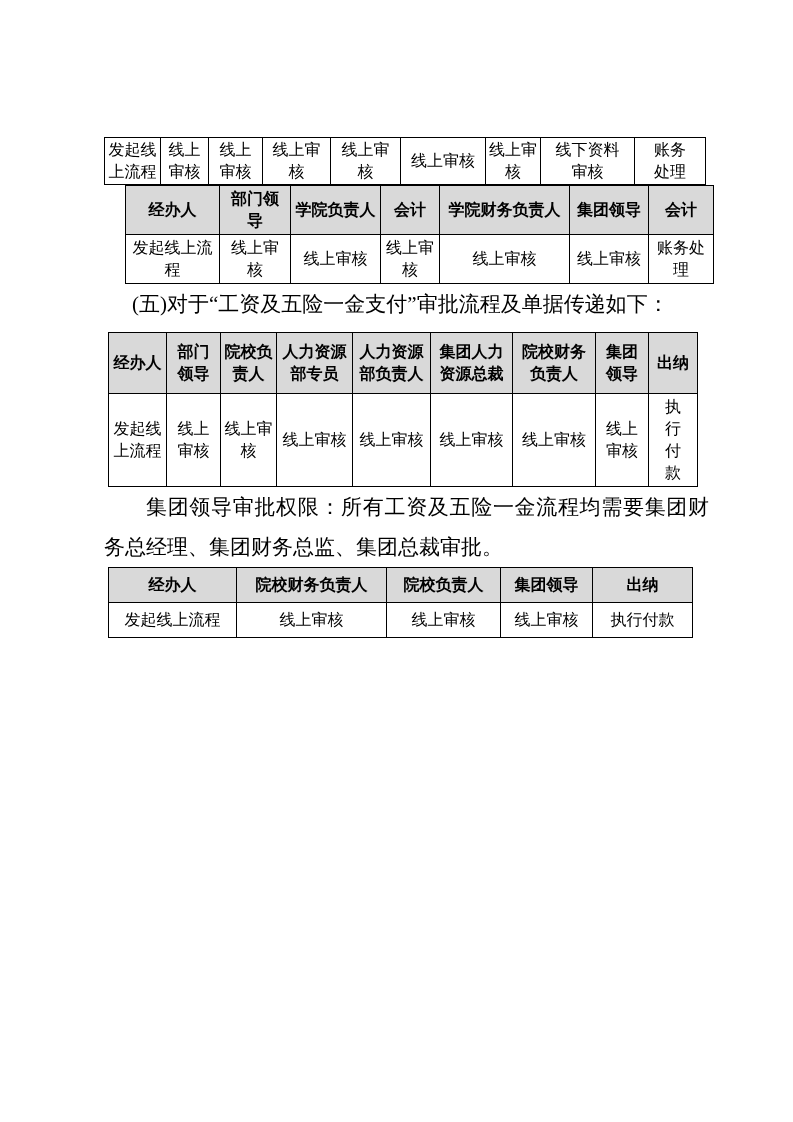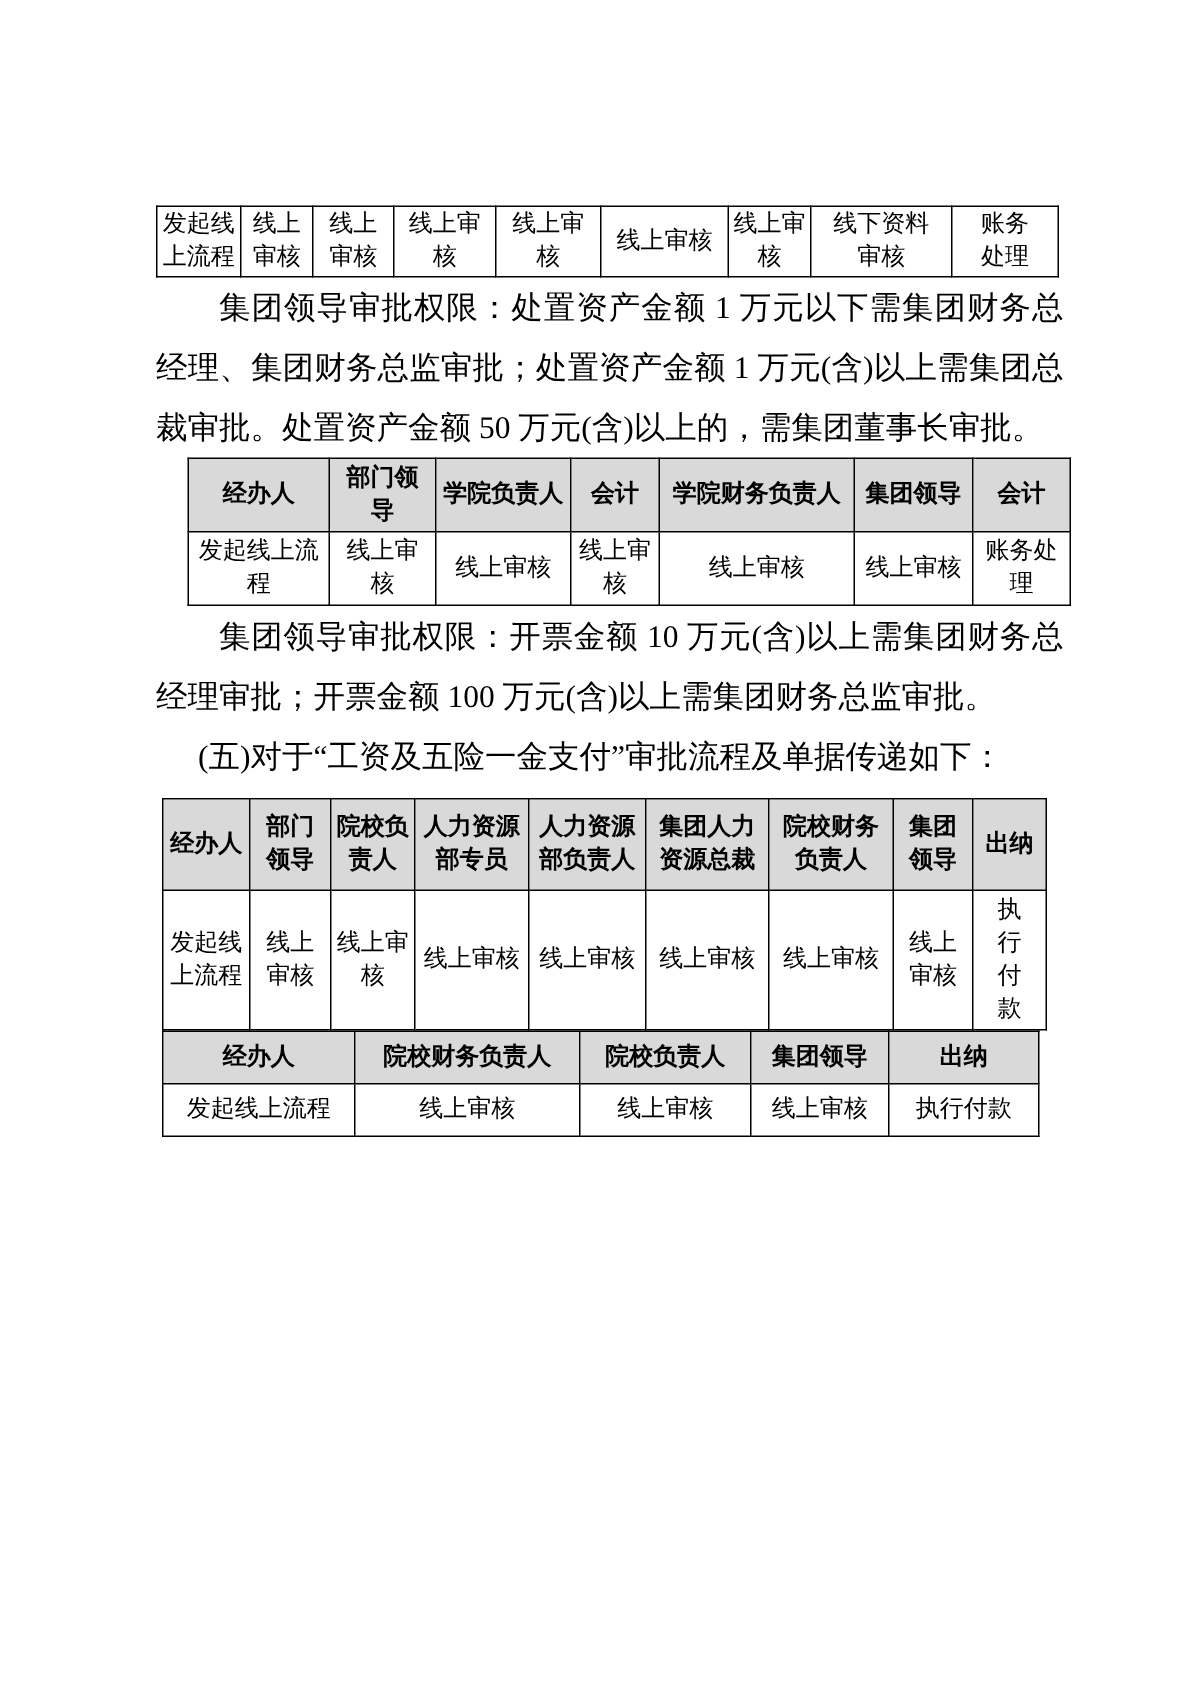--- a/index.html
+++ b/index.html
@@ -92,21 +92,20 @@
       <td>线上审核</td>
       <td>线上审核</td>
       <td>线上审核</td>
       <td>线上审核</td>
       <td class="pad-md">线下资料审核</td>
       <td class="pad-lg">账务处理</td>
     </tr>
   </tbody>
     </table>
 
-  <p class="para mt6">集团领导审批权限：处置资产金额 1 万元以下需集团财务总经理、集团财务总监审批；处置资产金额 1 万元(含)以上需集团总裁审批。处置资产金额 50 万元(含)以上的，需集团董事长审批。</p>
 
 
   <table class="tbl t-4">
     <colgroup>
       <col style="width:94px">
         <col style="width:71px">
         <col style="width:90px">
       <col style="width:59px">
         <col style="width:130px">
         <col style="width:79px">
@@ -127,21 +126,20 @@
       <td>线上审核</td>
       <td>线上审核</td>
       <td>线上审核</td>
       <td>线上审核</td>
       <td>线上审核</td>
       <td>账务处理</td>
     </tr>
   </tbody>
     </table>
 
-  <p class="para mt4">集团领导审批权限：开票金额 10 万元(含)以上需集团财务总经理审批；开票金额 100 万元(含)以上需集团财务总监审批。</p>
 
   <p class="heading">(五)对于“工资及五险一金支付”审批流程及单据传递如下：</p>
 
   <table class="tbl t-5">
     <colgroup>
       <col style="width:58px">
         <col style="width:54px">
         <col style="width:56px">
       <col style="width:76px">
         <col style="width:78px">
@@ -169,20 +167,21 @@
       <td>线上审核</td>
       <td>线上审核</td>
       <td>线上审核</td>
       <td>线上审核</td>
       <td>线上审核</td>
       <td class="pad-lg">执行付款</td>
     </tr>
   </tbody>
     </table>
 
+  <p class="para mt6">集团领导审批权限：所有工资及五险一金流程均需要集团财务总经理、集团财务总监、集团总裁审批。</p>
 
 
   <table class="tbl t-6">
     <colgroup>
       <col style="width:128px">
         <col style="width:150px">
         <col style="width:114px">
       <col style="width:92px">
         <col style="width:100px">
     </colgroup>

